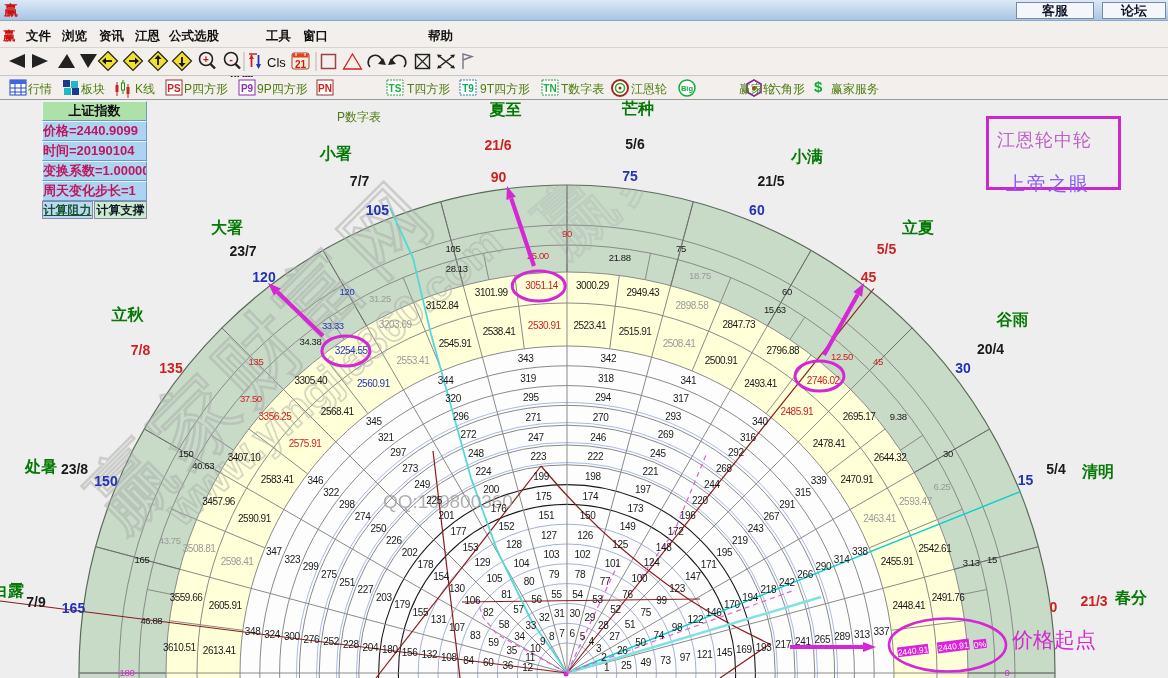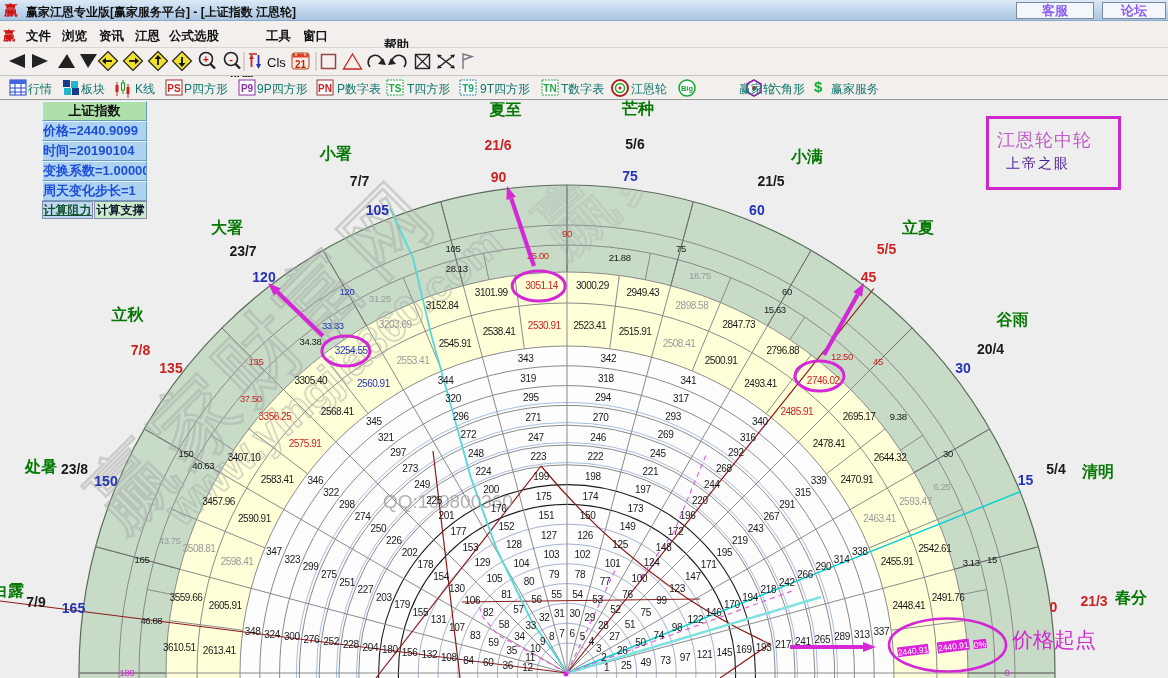--- a/index.html
+++ b/index.html
@@ -1,25 +1,25 @@
 <!DOCTYPE html>
 <html><head><meta charset="utf-8">
 <style>
 * { margin:0; padding:0; box-sizing:border-box; }
 body { width:1168px; height:678px; overflow:hidden; font-family:"Liberation Sans",sans-serif; background:#efeeee; position:relative; }
 .titlebar { position:absolute; left:0; top:0; width:1168px; height:21px; background:linear-gradient(180deg,#dce9f7 0%,#bdd3ea 60%,#aac5e2 100%); border-bottom:1px solid #8aa8c8; }
 .titlebar .ttl { position:absolute; left:26px; top:4px; font-size:12px; font-weight:bold; color:#111; }
-.tbtn { position:absolute; top:2px; height:17px; background:#f3f6fa; border:1px solid #7a8aa0; font-size:13px; font-weight:bold; color:#8b5cf6; text-align:center; line-height:16px; }
+.tbtn { position:absolute; top:2px; height:17px; background:#f3f6fa; border:1px solid #7a8aa0; font-size:13px; font-weight:bold; color:#0f172a; text-align:center; line-height:16px; }
 .menubar { position:absolute; left:0; top:21px; width:1168px; height:27px; background:#f2efec; border-bottom:1px solid #d8d4ce; }
 .menubar span { position:absolute; top:7px; font-size:12.5px; font-weight:bold; color:#111; }
 .toolbar1 { position:absolute; left:0; top:48px; width:1168px; height:28px; background:#f2efec; border-bottom:1px solid #c9c5bf; }
 .toolbar2 { position:absolute; left:0; top:77px; width:1168px; height:23px; background:#f2efec; border-bottom:1px solid #989898; }
-.toolbar2 span { position:absolute; top:4px; font-size:12px; color:#0f766e; }
+.toolbar2 span { position:absolute; top:4px; font-size:12px; color:#4d7c0f; }
 .panel { position:absolute; left:0; top:101px; width:106px;margin-left:42px; }
-.prow { width:105px; height:20px; background:#aed3f2; border:1px solid #e8f4fc; border-right-color:#6a9cc0; border-bottom-color:#6a9cc0; color:#1d4ed8; font-size:13px; font-weight:bold; line-height:18px; white-space:nowrap; overflow:hidden; }
+.prow { width:105px; height:20px; background:#aed3f2; border:1px solid #e8f4fc; border-right-color:#6a9cc0; border-bottom-color:#6a9cc0; color:#be185d; font-size:13px; font-weight:bold; line-height:18px; white-space:nowrap; overflow:hidden; }
 .phead { background:#aee0aa; color:#111; text-align:center; }
 .pbtn { position:absolute; top:100px; height:18px; font-size:12px; font-weight:bold; text-align:center; line-height:16px; border:1px solid #88a; white-space:nowrap; }
 </style></head>
 <body>
 <svg width="1168" height="678" style="position:absolute;left:0;top:0">
 <rect x="0" y="101" width="1168" height="577" fill="#efeeee"></rect>
 <circle cx="567.0" cy="673.0" r="488.0" fill="#c7dbc7" stroke="#5a6a5a" stroke-width="1.2"></circle>
 <circle cx="567.0" cy="673.0" r="401.0" fill="#ffffd8"></circle>
 <circle cx="567.0" cy="673.0" r="327.0" fill="#fdfdfd"></circle>
 <circle cx="567.0" cy="673.0" r="210.5" fill="none" stroke="#a9bce4" stroke-width="1"></circle>
@@ -444,37 +444,36 @@
 <polygon points="864,283 862.1,296.8 853.3,291.9" fill="#d428d4"></polygon>
 <line x1="790" y1="647" x2="863.0" y2="647.0" stroke="#d428d4" stroke-width="4.2"></line>
 <polygon points="876,647 863.0,652.0 863.0,642.0" fill="#d428d4"></polygon>
 <text x="1012" y="639" font-family="Liberation Sans" font-size="21" fill="#d428d4" dominant-baseline="central">价格起点</text>
 </svg>
 
 <div class="titlebar">
  <svg width="16" height="16" style="position:absolute;left:4px;top:2px">
       <text x="0" y="13" font-size="14" font-weight="bold" fill="#cc1111" font-family="Liberation Sans">赢</text>
     </svg>
- <div class="ttl">赢家江恩专业版[赢家服务平台] - [上证指数 江恩轮]</div>
  <div class="tbtn" style="left:1016px;width:78px;">客服</div>
  <div class="tbtn" style="left:1102px;width:64px;">论坛</div>
 </div>
 
 <div class="menubar">
  <span style="left:3px;color:#cc1111;font-weight:bold;">赢</span>
  <span style="left:26px;">文件</span>
     <span style="left:62px;">浏览</span>
  <span style="left:99px;">资讯</span>
     <span style="left:135px;">江恩</span>
  <span style="left:169px;">公式选股</span>
     <span style="left:229px;margin-top:45px;">设置</span>
  <span style="left:266px;">工具</span>
     <span style="left:303px;">窗口</span>
  <span style="left:341px;margin-top:22px;">交易委托</span>
-    <span style="left:384px;margin-top:9px;">帮助</span>
+    <span style="left:428px;">帮助</span>
 </div>
 
 <div class="toolbar1">
 <svg width="1168" height="28">
  <polygon points="25,6 25,20 9,13" fill="#222"></polygon>
  <polygon points="32,6 32,20 48,13" fill="#222"></polygon>
  <polygon points="58,20 75,20 67,6" fill="#222"></polygon>
  <polygon points="80,6 97,6 88,20" fill="#222"></polygon>
  <g font-family="Liberation Sans">
  <g font-family="Liberation Sans">
@@ -604,33 +603,33 @@
         <text x="8" y="8.5" font-size="7.5" font-weight="bold" fill="#11aa33" text-anchor="middle" dominant-baseline="central">Big</text>
       </g>
  <g transform="translate(746,3)">
         <polygon points="8,0 15,4 15,12 8,16 1,12 1,4" fill="#fff" stroke="#8822aa" stroke-width="1.6"></polygon>
         <circle cx="8" cy="8" r="2" fill="#cc2222"></circle>
       </g>
  <text x="814" y="15" font-size="15" font-weight="bold" fill="#11aa33">$</text>
 </svg>
  <span style="left:28px;">行情</span><span style="left:81px;">板块</span>
  <span style="left:135px;">K线</span><span style="left:184px;">P四方形</span>
- <span style="left:257px;">9P四方形</span><span style="left:337px;">P数字表</span>
+ <span style="left:257px;">9P四方形</span><span style="left:337px;margin-top:28px;">P数字表</span>
  <span style="left:407px;">T四方形</span><span style="left:480px;">9T四方形</span>
  <span style="left:561px;">T数字表</span><span style="left:631px;">江恩轮</span>
  <span style="left:701px;margin-left:38px;">赢家轮</span><span style="left:769px;">六角形</span>
  <span style="left:831px;">赢家服务</span>
 </div>
 
 <div class="panel">
  <div class="prow phead">上证指数</div>
  <div class="prow">价格=2440.9099</div>
  <div class="prow">时间=20190104</div>
  <div class="prow">变换系数=1.00000</div>
  <div class="prow">周天变化步长=1</div>
  <div class="pbtn" style="left:0;width:51px;background:#bdd9f2;color:#14532d;text-decoration:underline;">计算阻力</div>
  <div class="pbtn" style="left:52px;width:53px;background:#cdeccd;color:#0f172a;">计算支撑</div>
 </div>
 
 <div style="position:absolute;left:986px;top:116px;width:135px;height:74px;border:3px solid #cc28cc;">
  <div style="position:absolute;left:8px;top:9px;font-size:18px;color:#c160c8;letter-spacing:1px;">江恩轮中轮</div>
- <div style="position:absolute;left:17px;top:36px;font-size:14px;color:#4c1d95;letter-spacing:2px;">上帝之眼</div>
+ <div style="position:absolute;left:17px;top:52px;font-size:19px;color:#8b5cf6;letter-spacing:2px;">上帝之眼</div>
 </div>
 
 </body></html>

